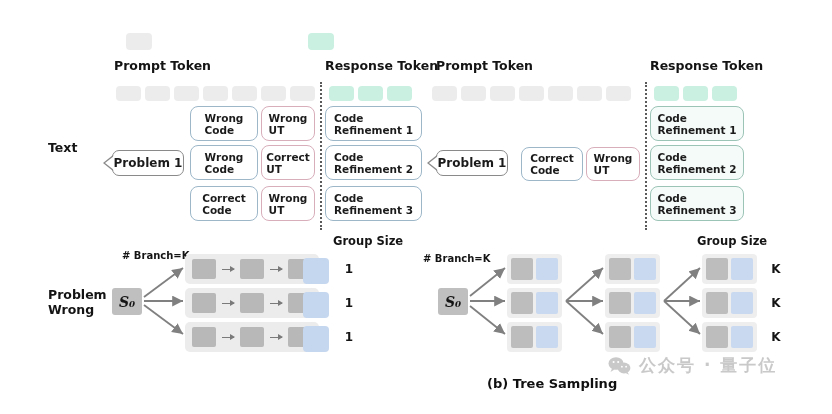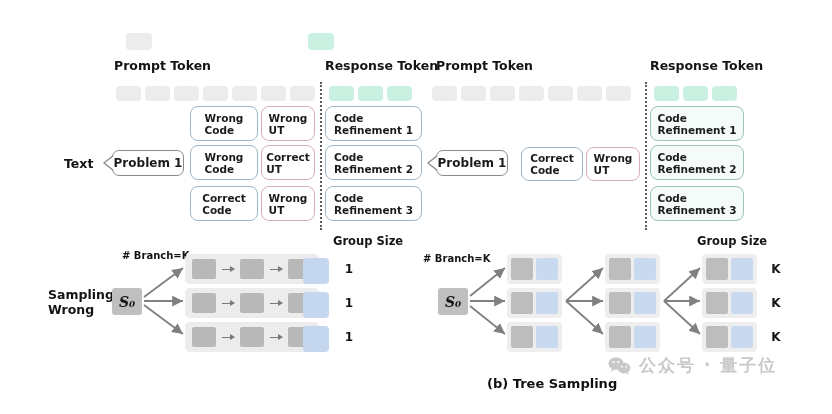--- a/index.html
+++ b/index.html
@@ -148,24 +148,24 @@
   <div class="abs" style="left:308px;top:33px;">
     <div class="legend-swatch sw-green"></div>
   </div>
 
   <div class="abs col-head" style="left:114px;top:58px;">Prompt Token</div>
   <div class="abs col-head" style="left:325px;top:58px;">Response Token</div>
   <div class="abs col-head" style="left:436px;top:58px;">Prompt Token</div>
   <div class="abs col-head" style="left:650px;top:58px;">Response Token</div>
 
 
-  <div class="abs row-label" style="left:48px;top:156px;margin-left:16px;">Text</div>
+  <div class="abs row-label" style="left:48px;top:140px;">Text</div>
 
   <div class="abs row-label" style="left:48px;top:287px;width:78px;">
-    <div>Sampling</div>
+    <div>Problem</div>
     <div>Wrong</div>
   </div>
 
   <div class="abs" style="left:116px;top:86px;display:flex;gap:4px;">
     <div class="tok tok-gray"></div>
     <div class="tok tok-gray"></div>
     <div class="tok tok-gray"></div>
     <div class="tok tok-gray"></div>
     <div class="tok tok-gray"></div>
     <div class="tok tok-gray"></div>

